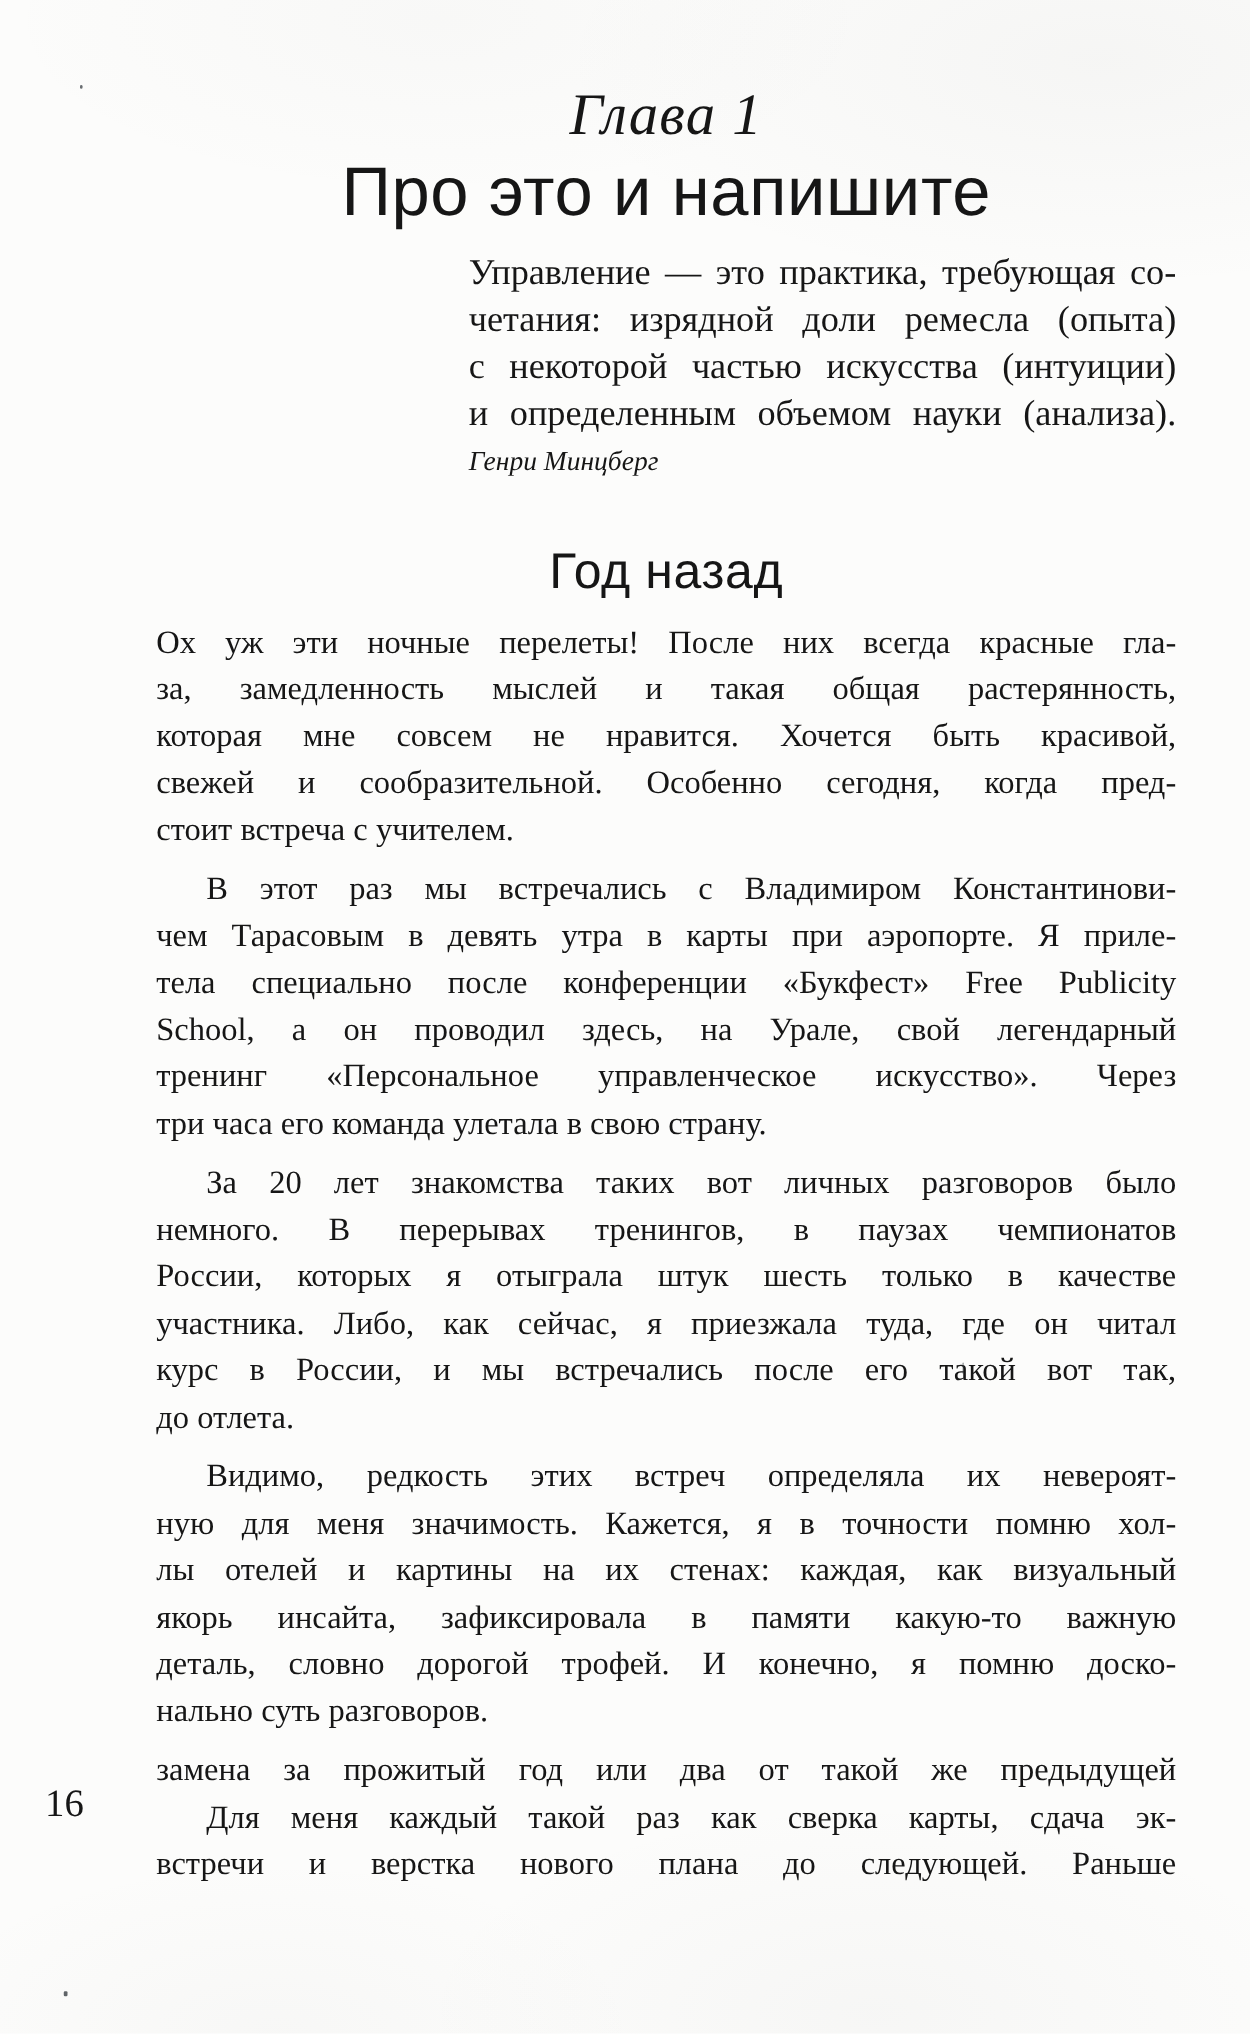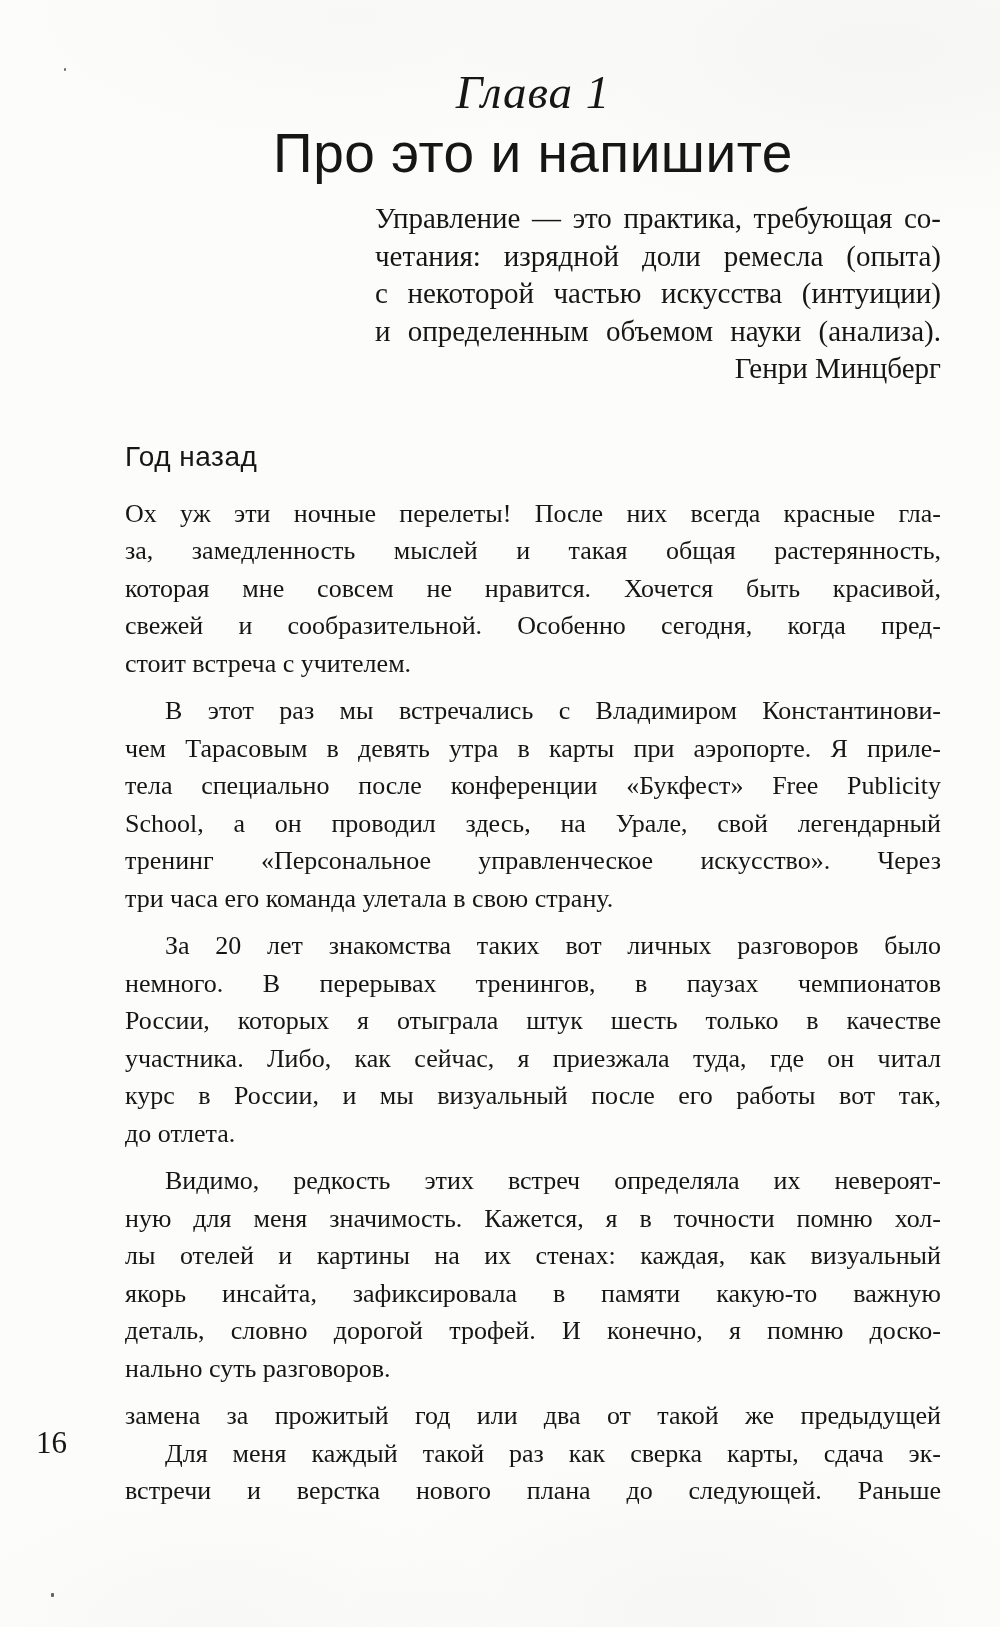--- a/index.html
+++ b/index.html
@@ -52,29 +52,30 @@
     font-size: 29px;
   }
   .epigraph .line {
     line-height: 37.5px;
     text-align: justify;
     text-align-last: justify;
     white-space: normal;
   }
   .attribution {
     line-height: 37.5px;
-    text-align: right;
-    font-size: 29px;
+    font-style: italic;
+    font-size: 22px;
   }
   .section-heading {
     margin: 44px 0 0 0;
     font-family: "Liberation Sans", "DejaVu Sans", sans-serif;
     font-weight: normal;
-    font-size: 28px;
+    font-size: 40px;
     line-height: 50px;
+    text-align: center;
     letter-spacing: 0.5px;
   }
   .body-text {
     margin-top: 13px;
     font-size: 26px;
   }
   .para {
     margin: 0 0 10px 0;
   }
   .para:last-child { margin-bottom: 0; }
@@ -138,21 +139,21 @@
           <div class="line">тела специально после конференции «Букфест» Free Publicity</div>
           <div class="line">School, а он проводил здесь, на Урале, свой легендарный</div>
           <div class="line">тренинг «Персональное управленческое искусство». Через</div>
           <div class="line last">три часа его команда улетала в свою страну.</div>
         </div>
         <div class="para">
           <div class="line first-indent">За 20 лет знакомства таких вот личных разговоров было</div>
           <div class="line">немного. В перерывах тренингов, в паузах чемпионатов</div>
           <div class="line">России, которых я отыграла штук шесть только в качестве</div>
           <div class="line">участника. Либо, как сейчас, я приезжала туда, где он читал</div>
-          <div class="line">курс в России, и мы визуальный после его работы вот так,</div>
+          <div class="line">курс в России, и мы встречались после его такой вот так,</div>
           <div class="line last">до отлета.</div>
         </div>
         <div class="para">
           <div class="line first-indent">Видимо, редкость этих встреч определяла их невероят-</div>
           <div class="line">ную для меня значимость. Кажется, я в точности помню хол-</div>
           <div class="line">лы отелей и картины на их стенах: каждая, как визуальный</div>
           <div class="line">якорь инсайта, зафиксировала в памяти какую-то важную</div>
           <div class="line">деталь, словно дорогой трофей. И конечно, я помню доско-</div>
           <div class="line last">нально суть разговоров.</div>
         </div>

